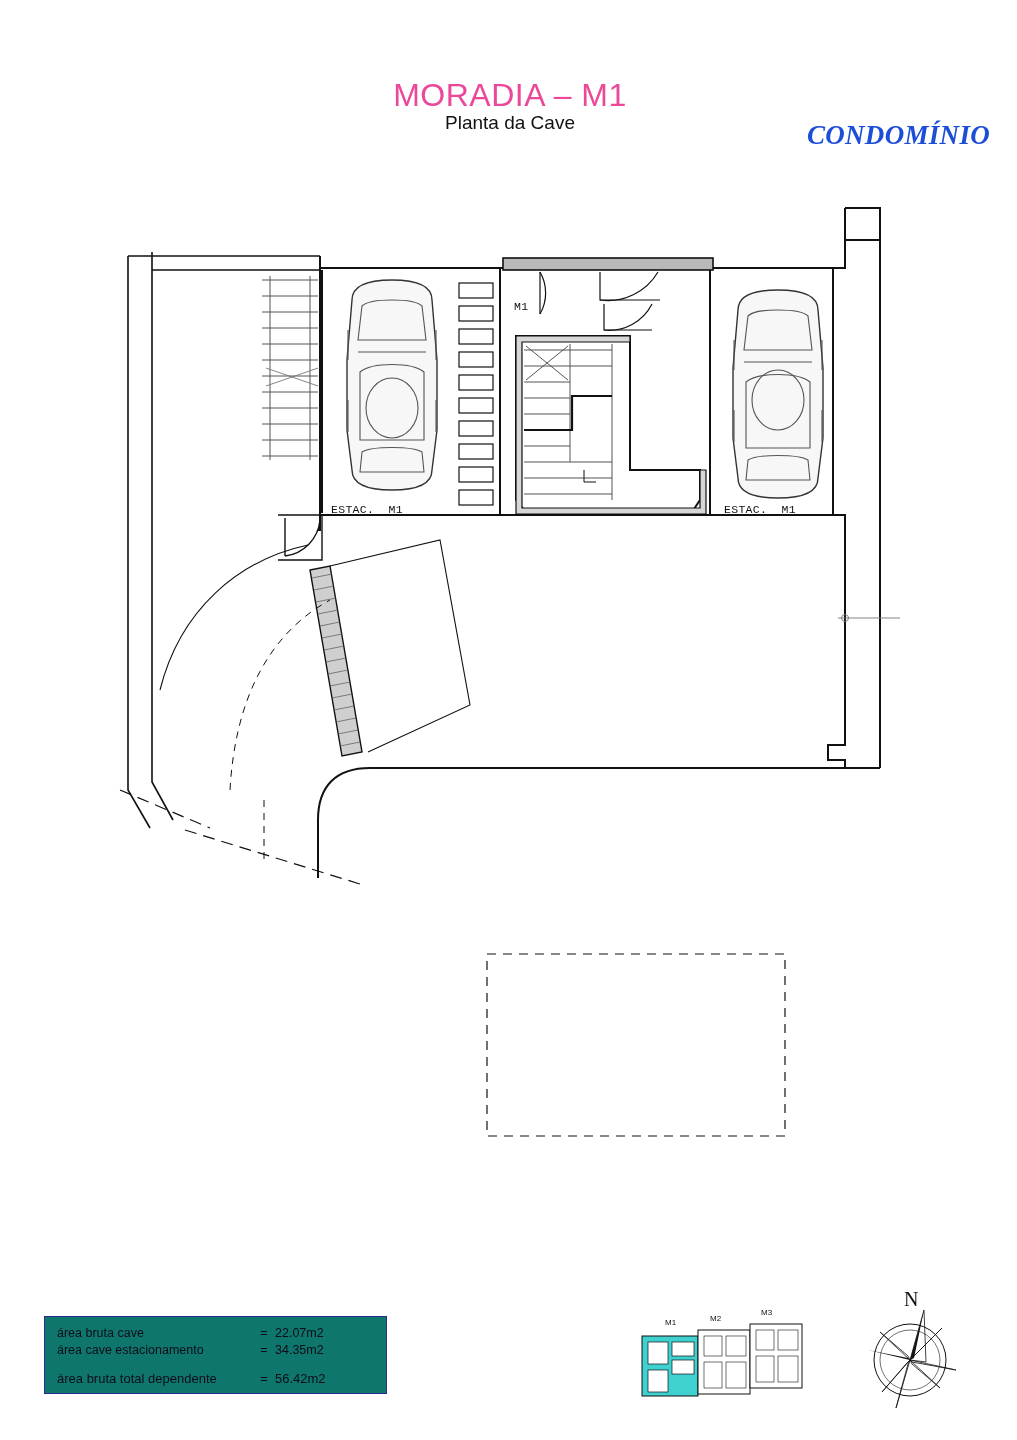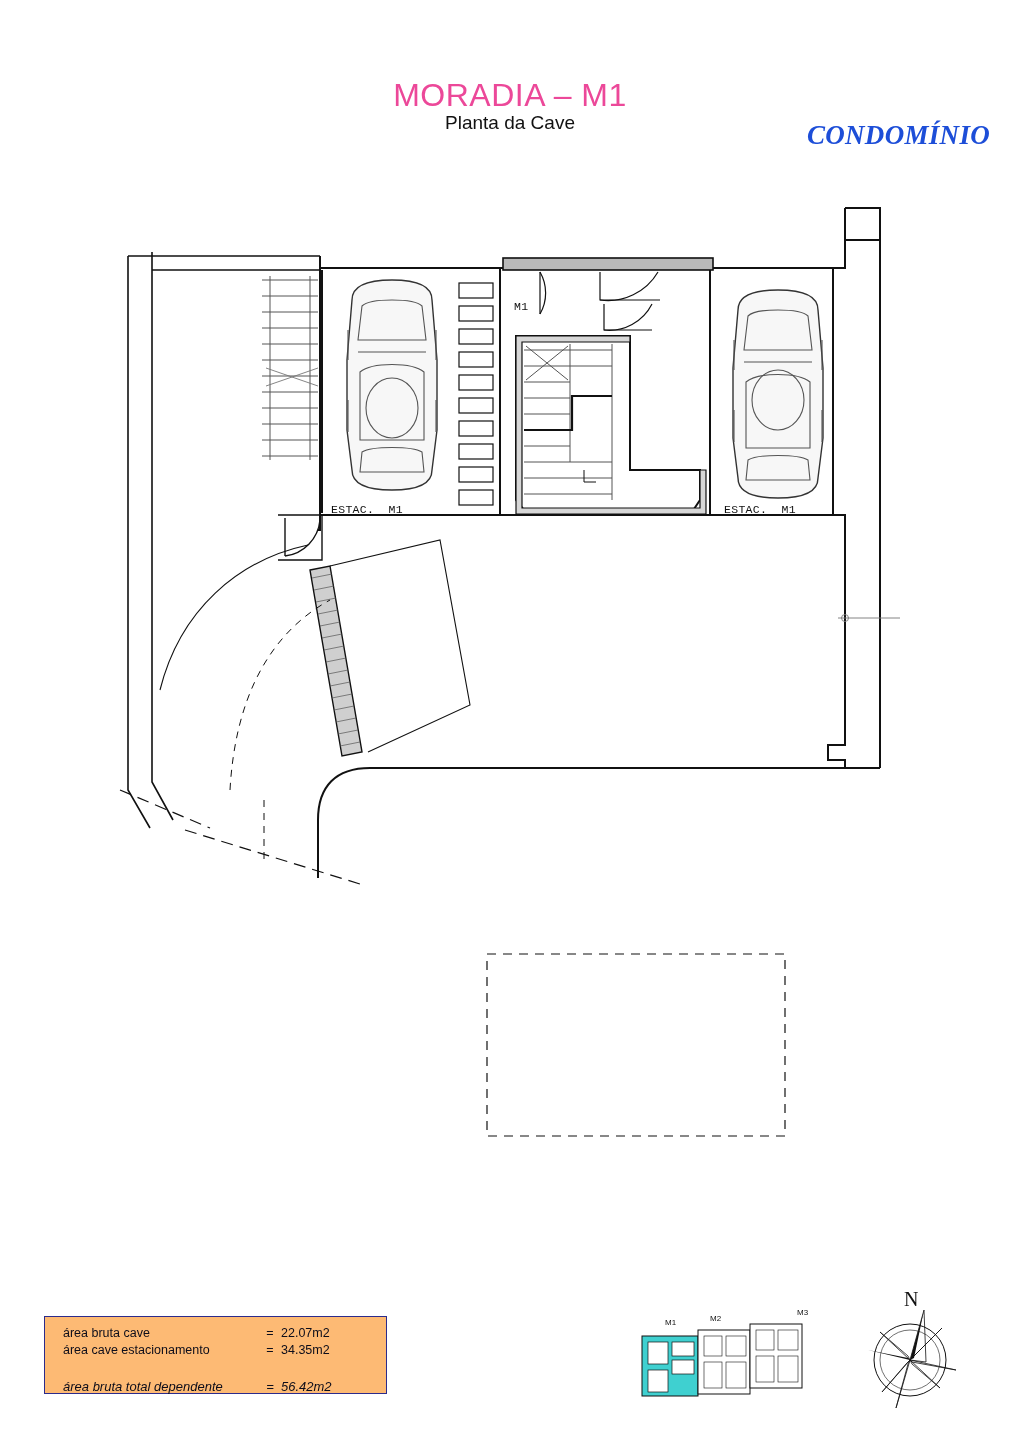--- a/index.html
+++ b/index.html
@@ -78,56 +78,56 @@
   .lbl-estac-r  { left: 724px; top: 503px; }
   .lbl-comp     { left: 591px; top: 473px; line-height: 1.15; }
 
   
   .legend {
     position: absolute;
     left: 44px;
     top: 1316px;
     width: 343px;
     height: 78px;
-    background: #fdba74;
+    background: #0f766e;
     border: 1px solid #2b2b8c;
     box-sizing: border-box;
-    padding: 8px 10px 0 18px;
+    padding: 8px 10px 0 12px;
   }
   .legend-row {
     display: flex;
     align-items: baseline;
     font-size: 12.5px;
     color: #0d0d1a;
     line-height: 1.32;
     white-space: nowrap;
   }
   .legend-row .lab  { width: 196px; }
   .legend-row .eq   { width: 22px; text-align: center; }
   .legend-row .val  { width: 95px; }
-  .legend-row.total { margin-top: 20px; font-size: 13px; font-style: italic; }
+  .legend-row.total { margin-top: 12px; font-size: 13px; }
   .legend-row.total .lab { width: 196px; }
 
   
   .keyplan {
     position: absolute;
     left: 640px;
     top: 1318px;
     width: 180px;
     height: 84px;
   }
   .keyplan-tag {
     position: absolute;
     font-size: 8px;
     font-family: "Liberation Sans", sans-serif;
     color: #111;
   }
   .kt1 { left: 25px; top: 0px; }
   .kt2 { left: 70px; top: -4px; text-align: center; }
-  .kt3 { left: 121px; top: -10px; margin-left: 36px; }
+  .kt3 { left: 121px; top: -10px; }
 
   
   .north {
     position: absolute;
     left: 852px;
     top: 1288px;
     width: 120px;
     height: 120px;
   }
   .north-n {

